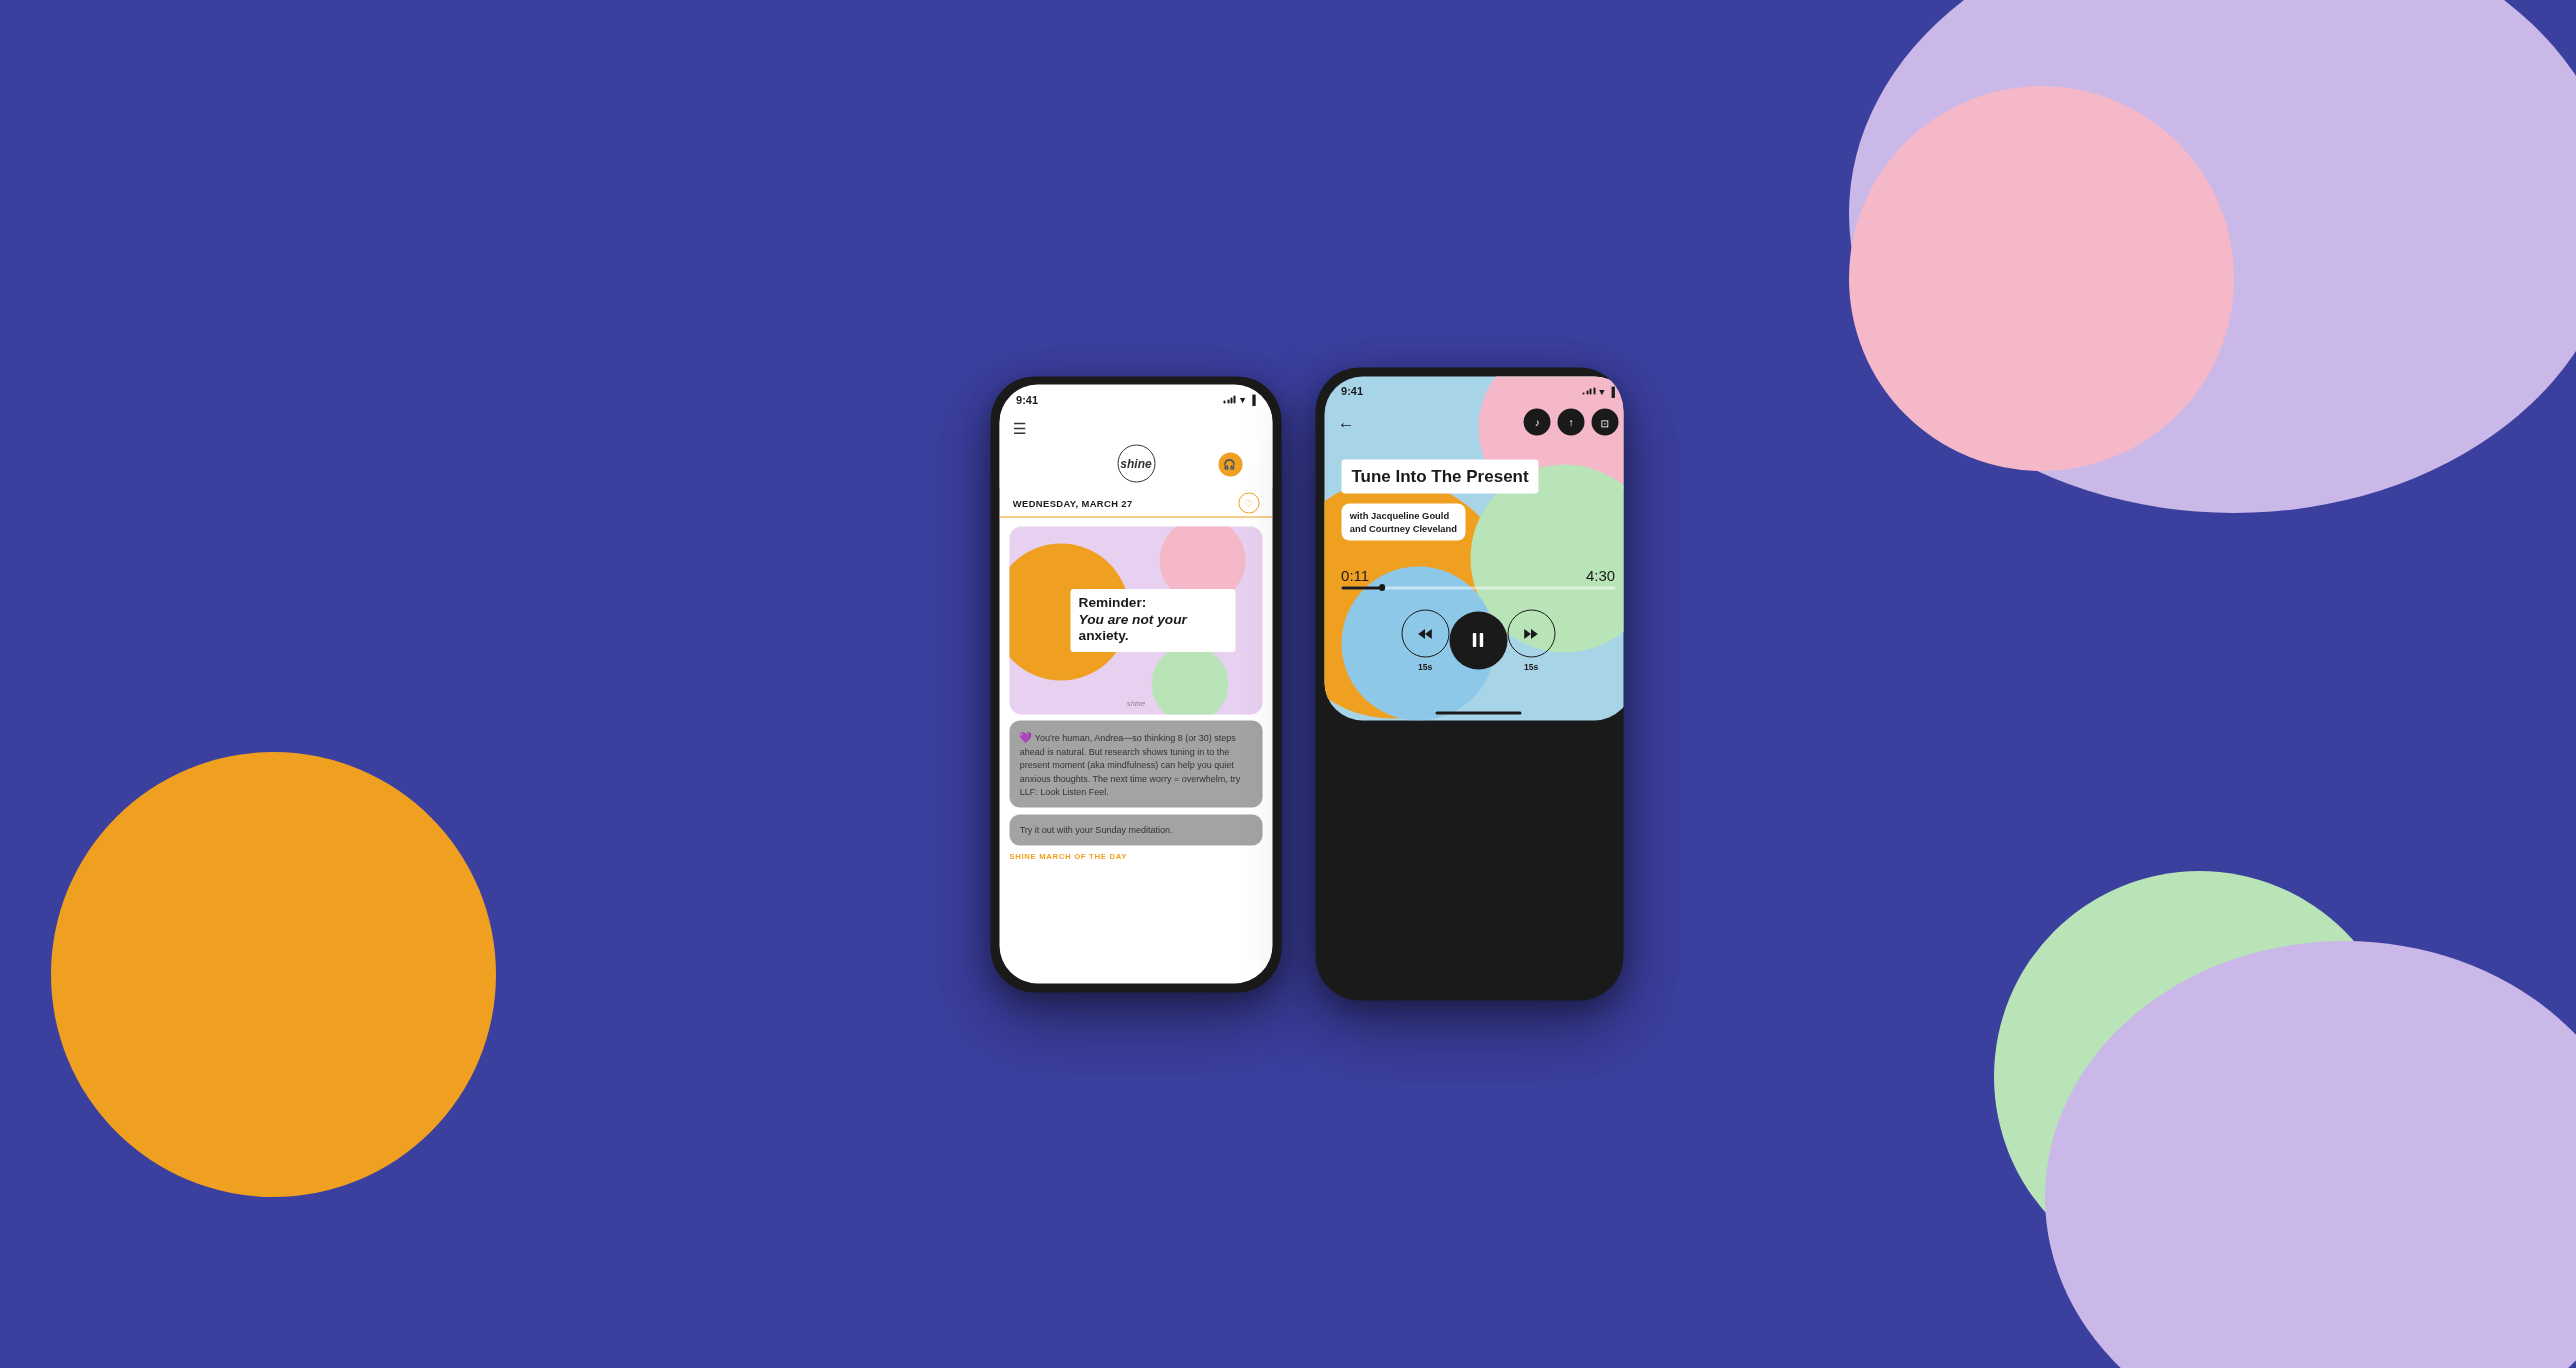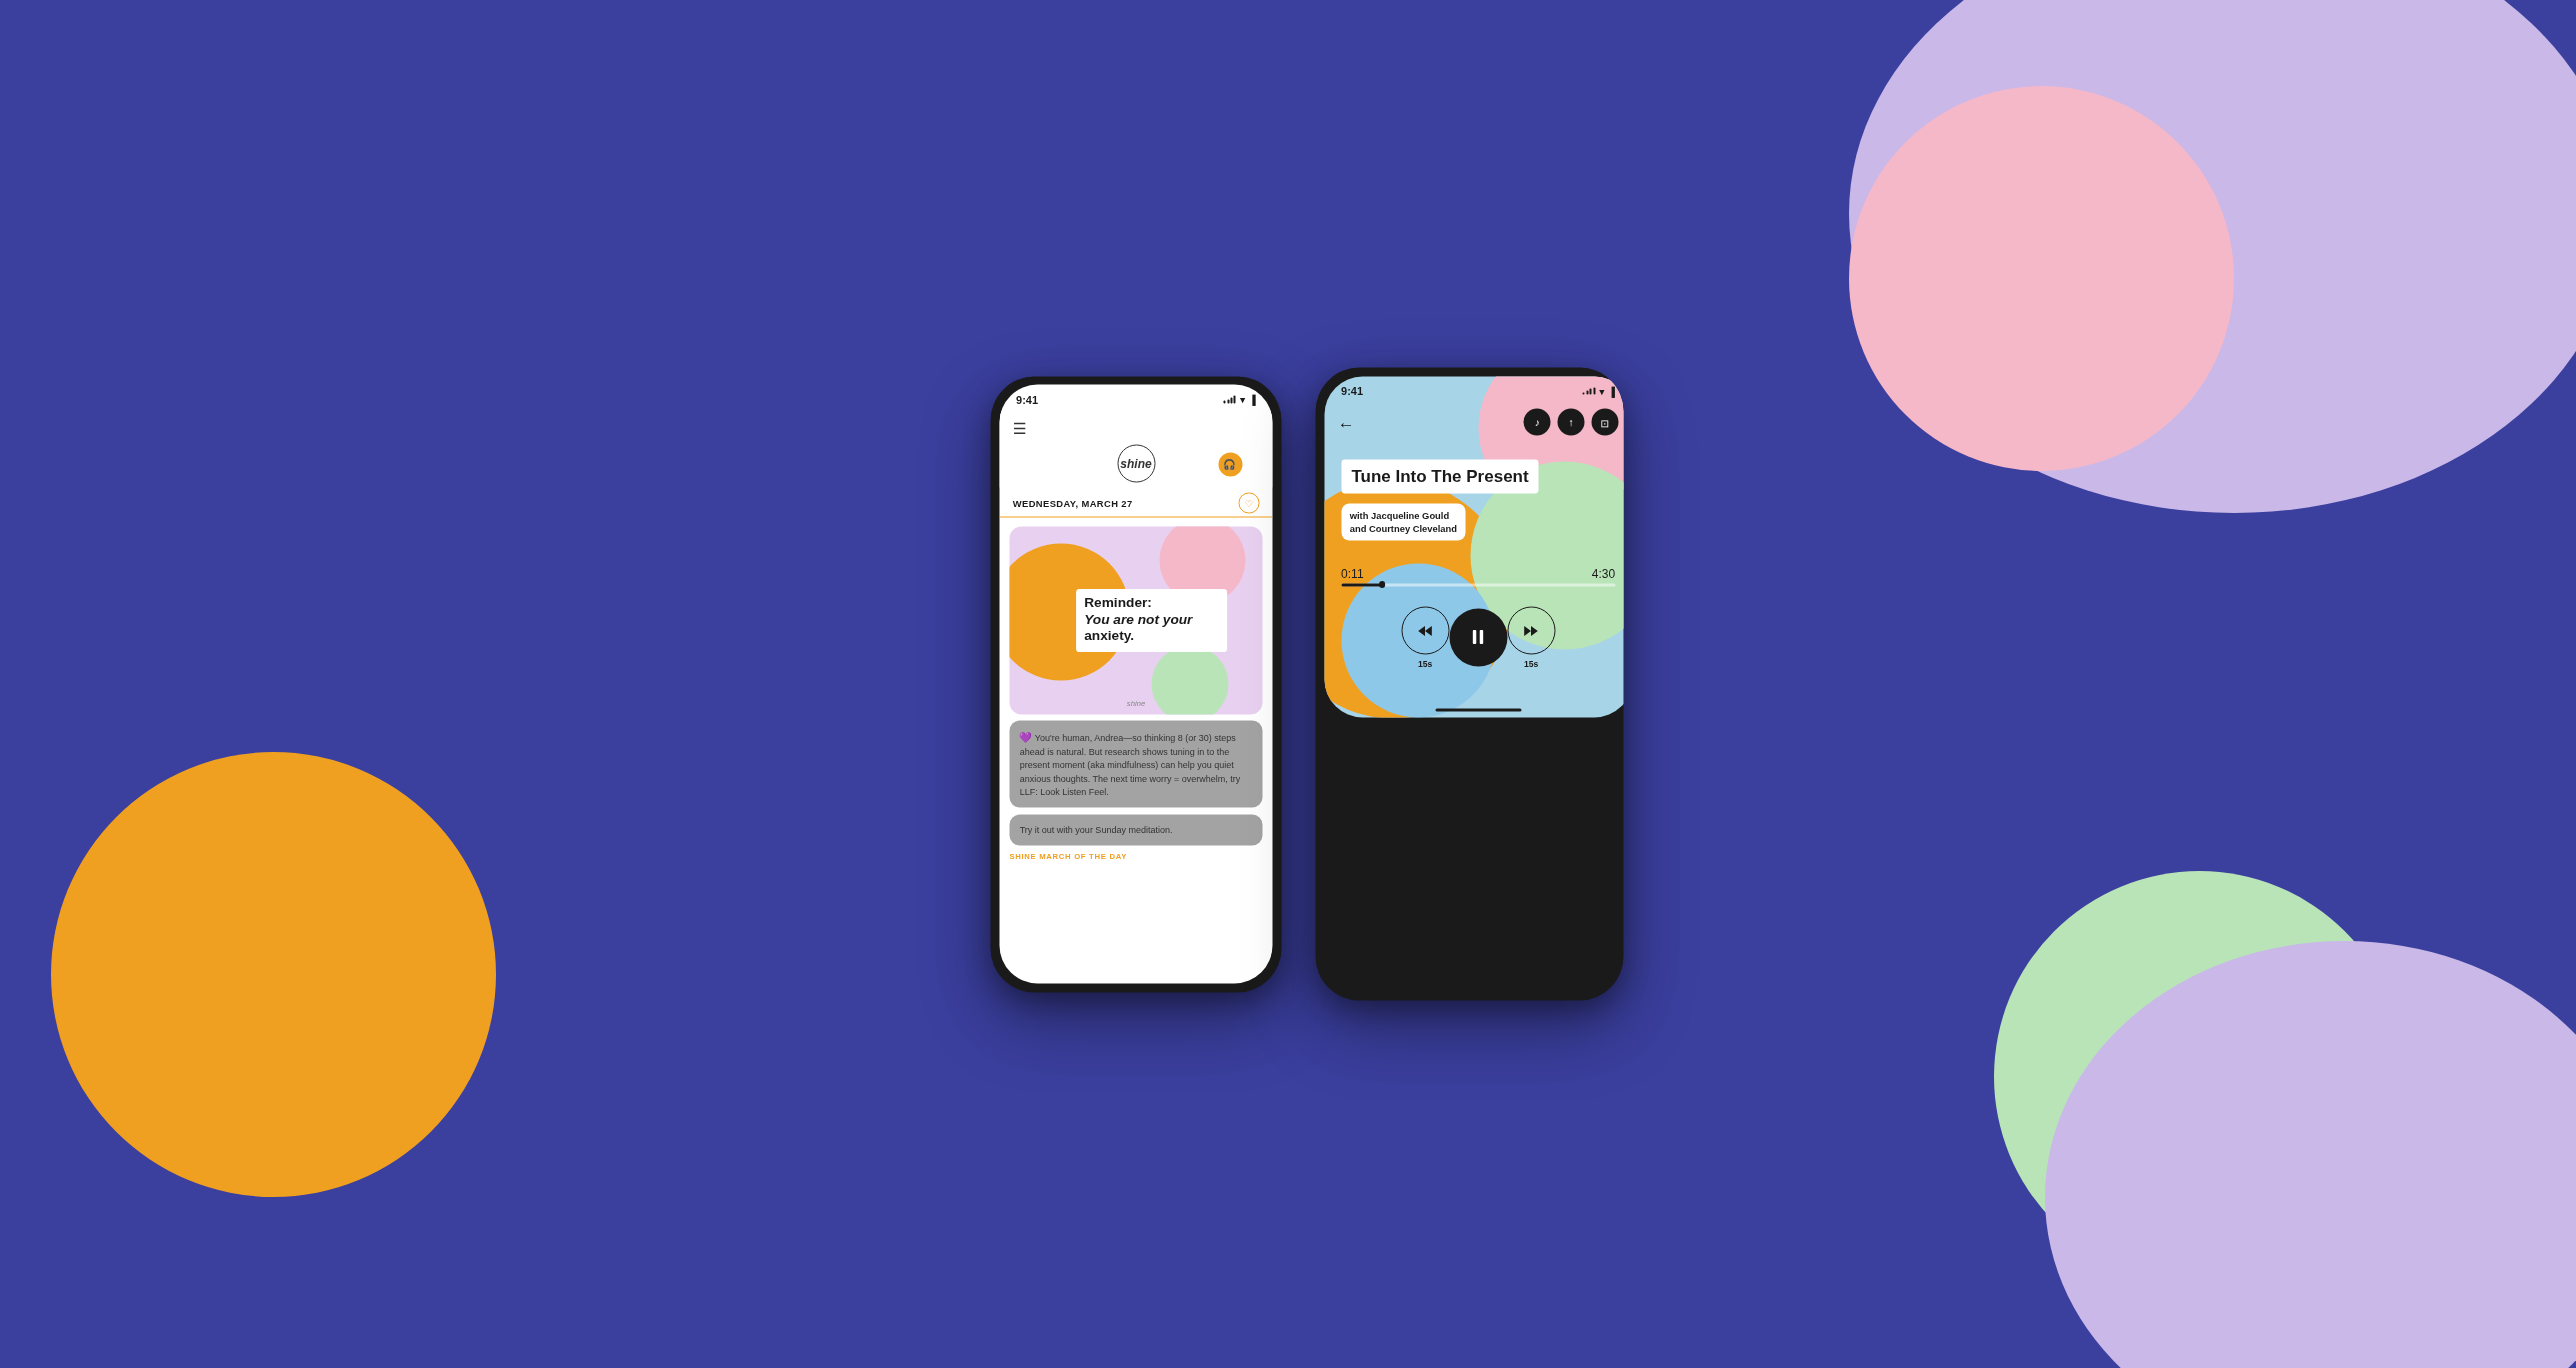--- a/index.html
+++ b/index.html
@@ -218,21 +218,21 @@
     }
     .card-text {
       position: absolute;
       top: 50%;
       left: 50%;
       transform: translate(-40%, -50%);
       z-index: 2;
       background: #fff;
       padding: 6.8px 8.6px;
       border-radius: 3.4px;
-      width: 151px;
+      width: 165px;
     }
     .card-headline {
       font-size: 13.7px;
       font-weight: 900;
       color: #1a1a1a;
       line-height: 1.2;
     }
     .card-headline-italic {
       font-style: italic;
     }
@@ -379,21 +379,21 @@
       line-height: 1.4;
     }
 
     
     .progress-area {
       margin-bottom: 20.5px;
     }
     .progress-times {
       display: flex;
       justify-content: space-between;
-      font-size: 12px;
+      font-size: 15px;
       color: #1a1a1a;
       margin-bottom: 3.4px;
       font-weight: 500;
     }
     .progress-bar-track {
       height: 2.6px;
       background: rgba(255,255,255,0.5);
       border-radius: 1.7px;
       position: relative;
     }

